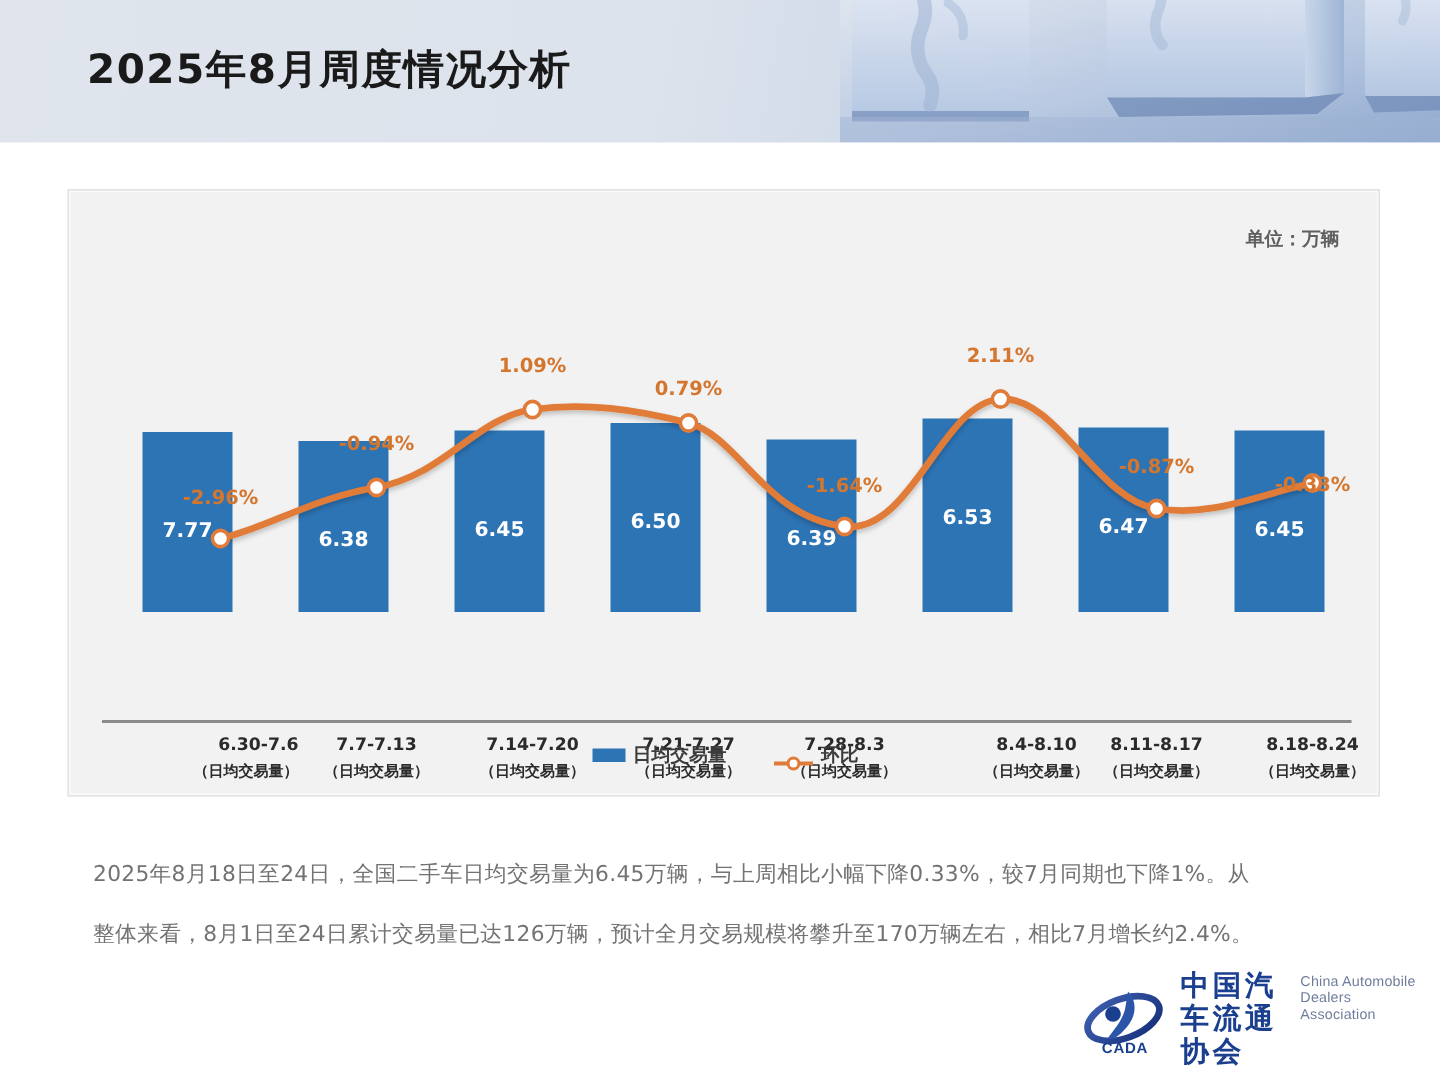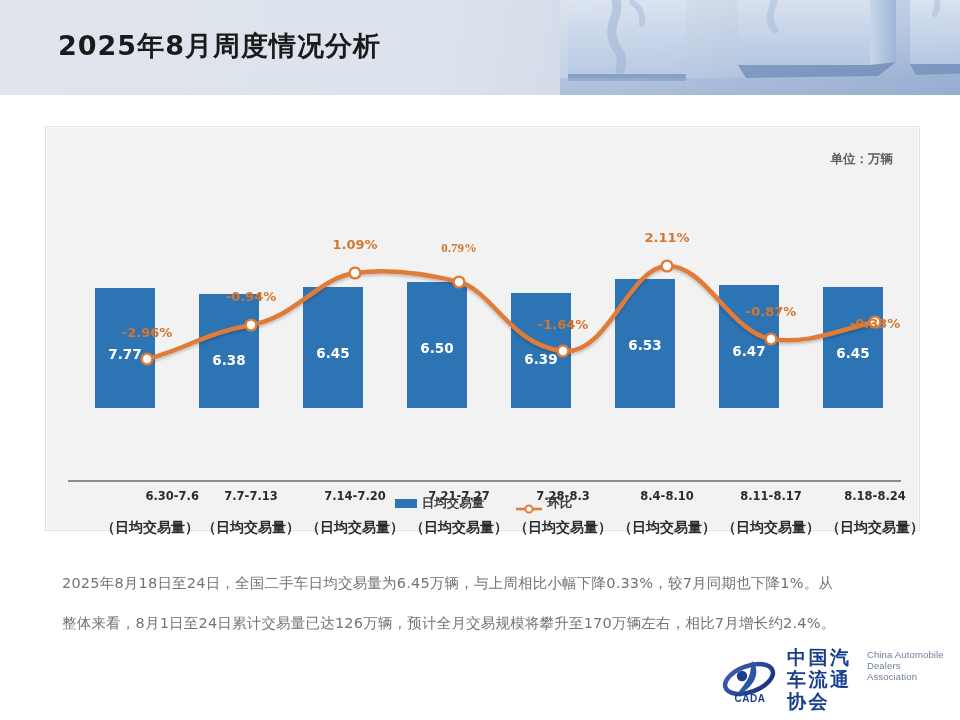--- a/index.html
+++ b/index.html
@@ -82,21 +82,21 @@
   }
 
   .xlabels {
     position: absolute; left: 22px; top: 362px; width: 833px; height: 46px;
   }
   .xlabel {
     position: absolute; width: 104px; text-align: center;
     font-family: "DejaVu Sans", "Liberation Sans", sans-serif;
   }
   .xlabel .l1 { display:block; font-size: 11.5px; font-weight: bold; color: #2b2b2b; }
-  .xlabel .l2 { display:block; font-size: 14px; font-weight: bold; color: #2b2b2b; margin-top: 16px; }
+  .xlabel .l2 { display:block; font-size: 10px; font-weight: bold; color: #2b2b2b; margin-top: 4px; }
 
   .legend {
     position: absolute; left: 0; top: 368px; width: 875px;
     display: flex; justify-content: center; align-items: center; gap: 32px;
     font-family: "DejaVu Sans", "Liberation Sans", sans-serif;
   }
   .legend-item { display: flex; align-items: center; gap: 5px; }
   .legend-swatch-bar { width: 22px; height: 9px; background: #2d74b5; display: inline-block; }
   .legend-swatch-line { width: 26px; height: 10px; display: inline-block; position: relative; }
   .legend-label { font-size: 12.5px; font-weight: bold; color: #3c3c3c; }
@@ -229,21 +229,21 @@
         <circle cx="495" cy="152" r="5.4" fill="#ffffff" stroke="#e07b39" stroke-width="2.4"></circle>
         <circle cx="599" cy="67" r="5.4" fill="#ffffff" stroke="#e07b39" stroke-width="2.4"></circle>
         <circle cx="703" cy="140" r="5.4" fill="#ffffff" stroke="#e07b39" stroke-width="2.4"></circle>
         <circle cx="807" cy="123" r="5.4" fill="#ffffff" stroke="#e07b39" stroke-width="2.4"></circle>
       </g>
     </svg>
 
     <div class="pct-label" style="left:39px;  top:126px;">-2.96%</div>
     <div class="pct-label" style="left:143px; top:90px;">-0.94%</div>
     <div class="pct-label" style="left:247px; top:38px;">1.09%</div>
-    <div class="pct-label" style="left:351px; top:41px;font-family:Liberation Serif, serif;">0.79%</div>
+    <div class="pct-label" style="left:351px; top:53px;">0.79%</div>
     <div class="pct-label" style="left:455px; top:118px;">-1.64%</div>
     <div class="pct-label" style="left:559px; top:31px;">2.11%</div>
     <div class="pct-label" style="left:663px; top:105px;">-0.87%</div>
     <div class="pct-label" style="left:767px; top:117px;">-0.33%</div>
   </div>
 
   <div class="axis-line"></div>
 
   <div class="xlabels">
     <div class="xlabel" style="left:27px;text-align:right;">
@@ -259,21 +259,21 @@
       <span class="l2">（日均交易量）</span>
     </div>
     <div class="xlabel" style="left:339px;">
       <span class="l1">7.21-7.27</span>
       <span class="l2">（日均交易量）</span>
     </div>
     <div class="xlabel" style="left:443px;">
       <span class="l1">7.28-8.3</span>
       <span class="l2">（日均交易量）</span>
     </div>
-    <div class="xlabel" style="left:547px;">
+    <div class="xlabel" style="left:571px;">
       <span class="l1">8.4-8.10</span>
       <span class="l2">（日均交易量）</span>
     </div>
     <div class="xlabel" style="left:651px;">
       <span class="l1">8.11-8.17</span>
       <span class="l2">（日均交易量）</span>
     </div>
     <div class="xlabel" style="left:755px;">
       <span class="l1">8.18-8.24</span>
       <span class="l2">（日均交易量）</span>

